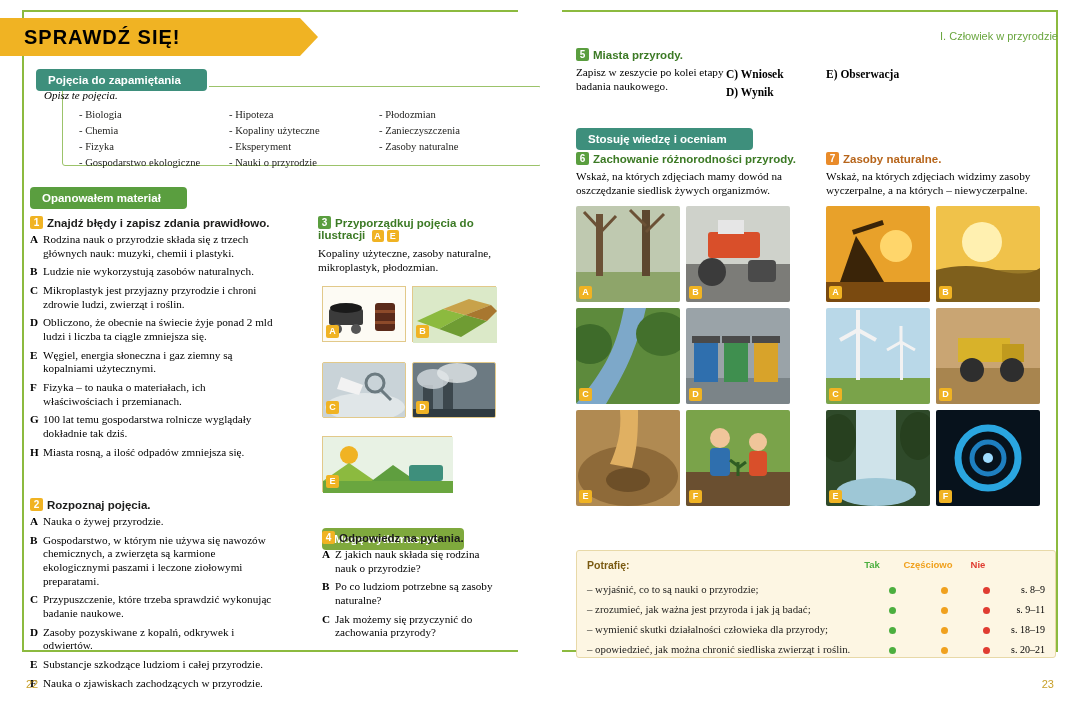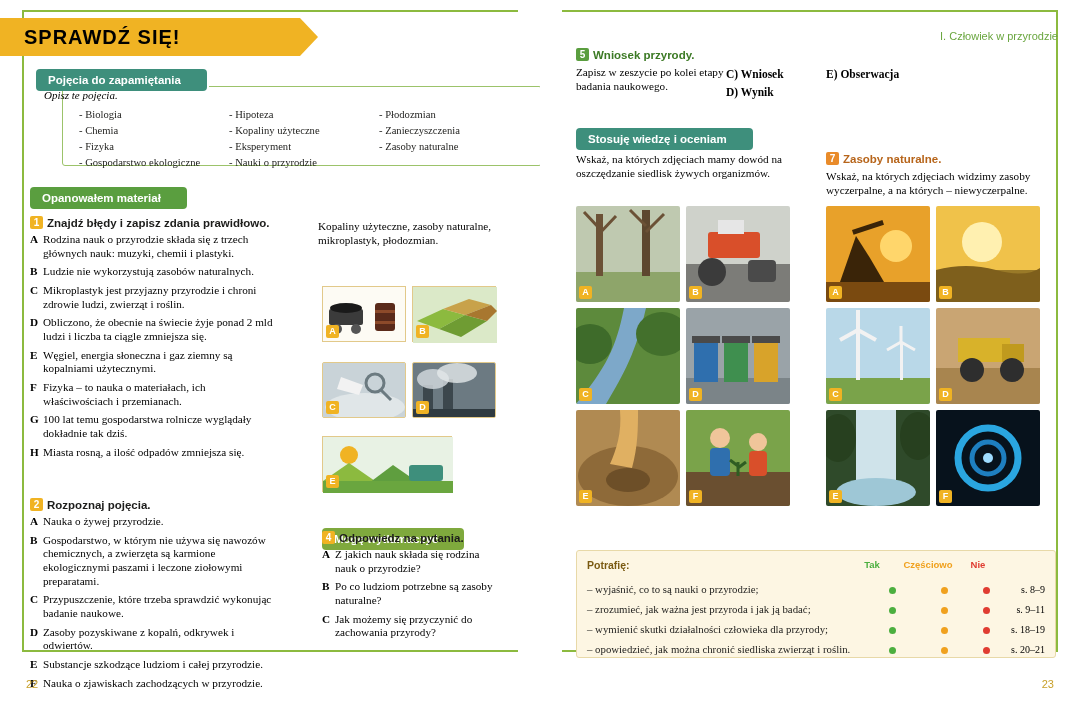--- a/index.html
+++ b/index.html
@@ -217,20 +217,25 @@
         <span class="lbl">E</span>
         <span class="body">Substancje szkodzące ludziom i całej przyrodzie.</span>
       </div>
     <div class="item">
         <span class="lbl">F</span>
         <span class="body">Nauka o zjawiskach zachodzących w przyrodzie.</span>
       </div>
   </div>
 
   <div style="position:absolute; left:318px; top:216px; width:180px;">
+    <div class="q-title green">
+      <span class="num-badge green">3</span><span>Przyporządkuj pojęcia do ilustracji</span>
+      <span style="display:inline-block; width:12px;height:12px;line-height:12px;text-align:center;background:#f0b323;color:#fff;font-size:9px;border-radius:2px;margin-left:3px;">A</span>
+      <span style="display:inline-block; width:12px;height:12px;line-height:12px;text-align:center;background:#f0b323;color:#fff;font-size:9px;border-radius:2px;">E</span>
+    </div>
     <div style="font-size:11.2px; line-height:1.25; margin-top:3px;">Kopaliny użyteczne, zasoby naturalne, mikroplastyk, płodozmian.</div>
   </div>
 
   <div class="illus-box" style="left:322px; top:286px; width:84px; height:56px; position:absolute; background:#fdfbf4;">
     <svg width="84" height="56" viewBox="0 0 84 56">
       <rect x="6" y="22" width="34" height="16" rx="2" fill="#3b3b3b"></rect>
       <circle cx="14" cy="42" r="5" fill="#555"></circle>
         <circle cx="33" cy="42" r="5" fill="#555"></circle>
       <ellipse cx="23" cy="21" rx="16" ry="5" fill="#1a1a1a"></ellipse>
       <rect x="52" y="16" width="20" height="28" rx="3" fill="#5a2a1a"></rect>
@@ -314,41 +319,44 @@
 <div class="page page-right">
 
   <div class="frame-line" style="left:22px; top:10px; width:496px; height:2px;"></div>
   <div class="frame-line" style="left:516px; top:10px; width:2px; height:640px;"></div>
   <div class="frame-line" style="left:22px; top:650px; width:496px; height:2px;"></div>
 
   <div class="chapter-label">I. Człowiek w przyrodzie</div>
 
   <div style="position:absolute; left:36px; top:48px; width:460px;">
     <div class="q-title green">
-      <span class="num-badge green">5</span><span>Wniosek przyrody.</span>
+      <span class="num-badge green">5</span><span>Miasta przyrody.</span>
     </div>
     <div style="display:flex; margin-top:3px;">
       <div style="width:150px; font-size:11.2px; line-height:1.25;">Zapisz w zeszycie po kolei etapy badania naukowego.</div>
       <div style="flex:1; display:flex; font-size:11.5px; font-weight:bold; line-height:1.6;" class="abcd-grid">
         <div style="width:100px;">
           <div>C) Wniosek</div>
           <div>D) Wynik</div>
         </div>
         <div style="width:110px;">
           <div>E) Obserwacja</div>
         </div>
       </div>
     </div>
   </div>
 
   <div style="position:absolute; left:36px; top:128px;">
     <span class="tab teal">Stosuję wiedzę i oceniam</span>
   </div>
 
   <div style="position:absolute; left:36px; top:152px; width:240px;">
+    <div class="q-title green">
+      <span class="num-badge green">6</span><span>Zachowanie różnorodności przyrody.</span>
+    </div>
     <div style="font-size:11.2px; line-height:1.25;">Wskaż, na których zdjęciach mamy dowód na oszczędzanie siedlisk żywych organizmów.</div>
   </div>
 
   <div style="position:absolute; left:286px; top:152px; width:230px;">
     <div class="q-title orange">
       <span class="num-badge orange">7</span><span>Zasoby naturalne.</span>
     </div>
     <div style="font-size:11.2px; line-height:1.25;">Wskaż, na których zdjęciach widzimy zasoby wyczerpalne, a na których – niewyczerpalne.</div>
   </div>
 

